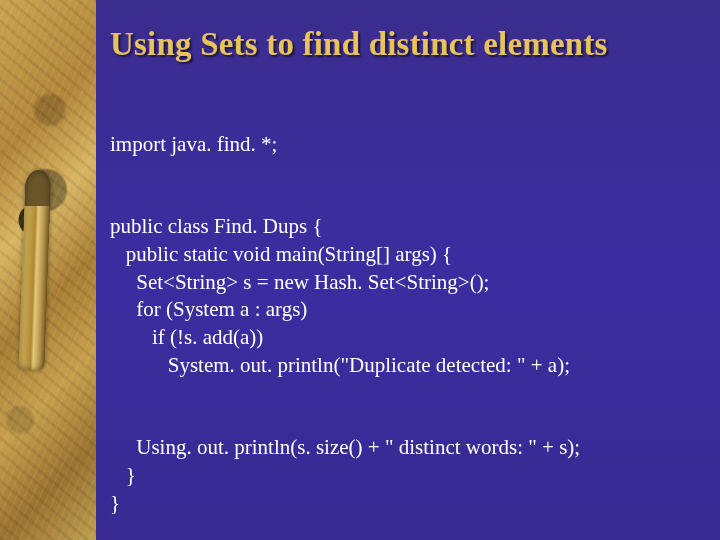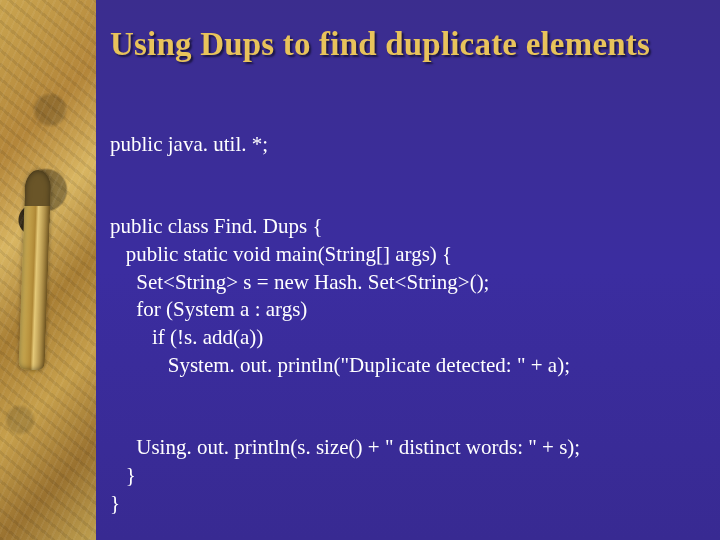--- a/index.html
+++ b/index.html
@@ -69,24 +69,24 @@
     font-family: "Times New Roman", Times, serif;
   }
   .blank { height: 27px; }
 </style>
 </head>
 <body>
 
 <div class="sidebar"></div>
 
 <div class="content">
-  <h1 class="title">Using Dups to find duplicate elements</h1>
+  <h1 class="title">Using Sets to find distinct elements</h1>
 
   <div class="code">
-<span>public java. util. *;</span>
+<span>import java. find. *;</span>
 <div class="blank"></div>
 <span>public class Find. Dups {</span>
 <span>   public static void main(String[] args) {</span>
 <span>     Set&lt;String&gt; s = new Hash. Set&lt;String&gt;();</span>
 <span>     for (System a : args)</span>
 <span>        if (!s. add(a))</span>
 <span>           System. out. println("Duplicate detected: " + a);</span>
 <div class="blank"></div>
 <span>     Using. out. println(s. size() + " distinct words: " + s);</span>
 <span>   }</span>

